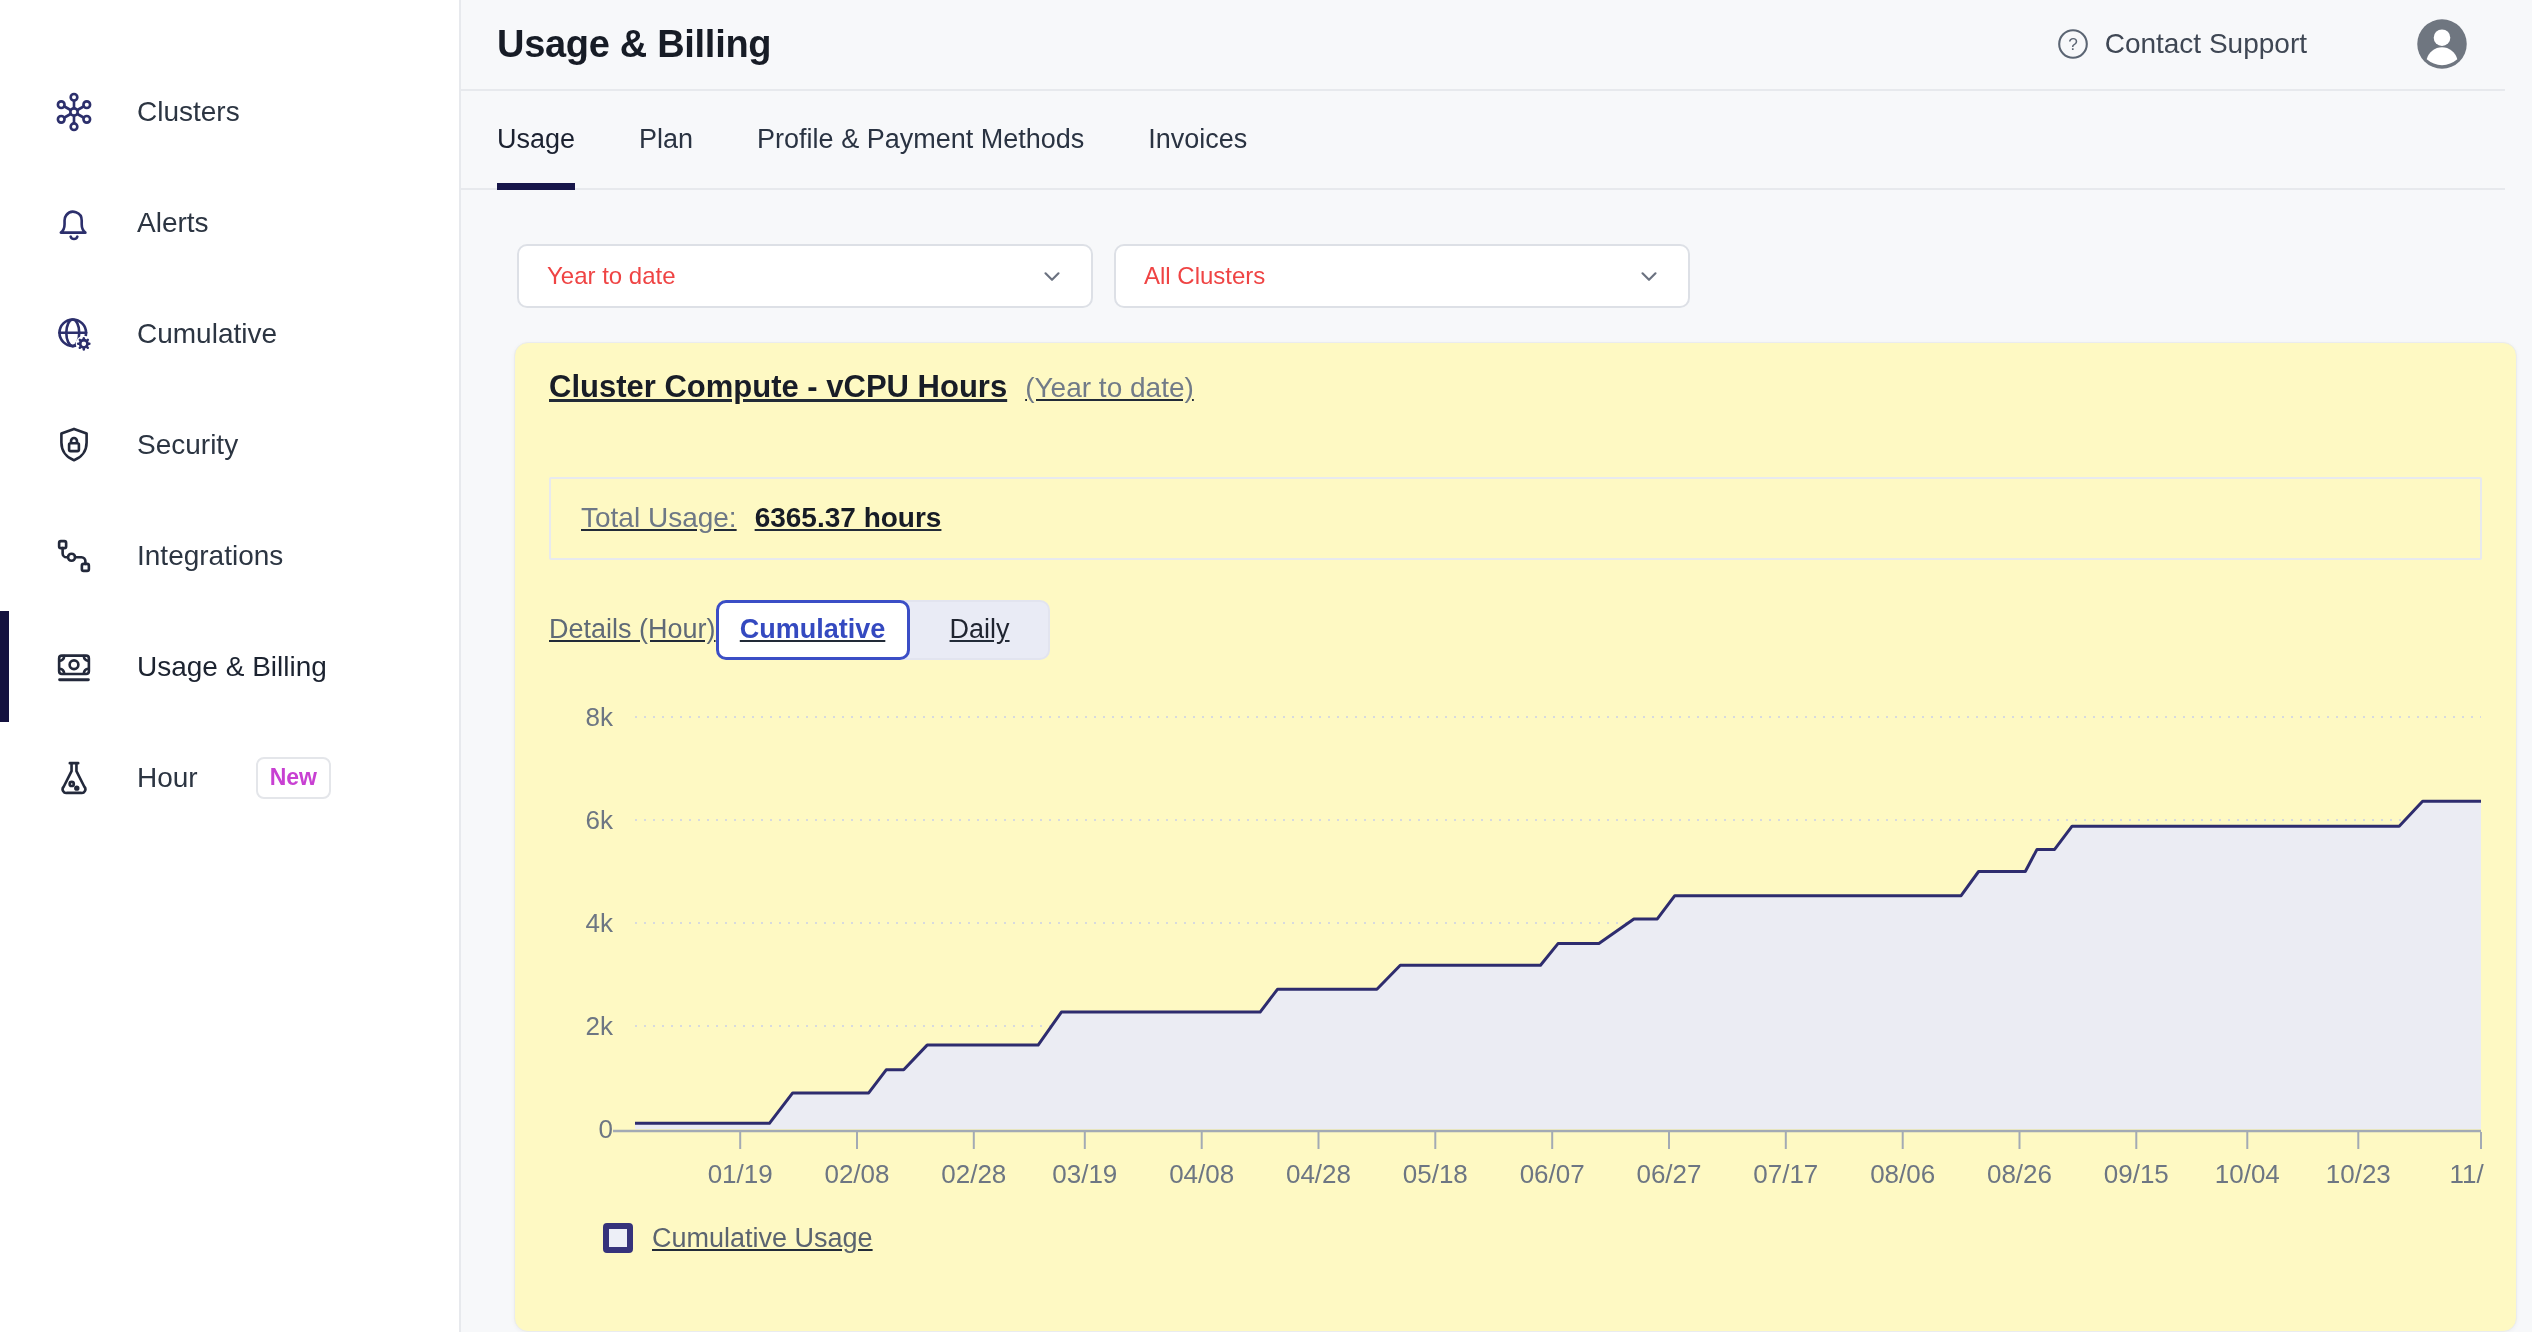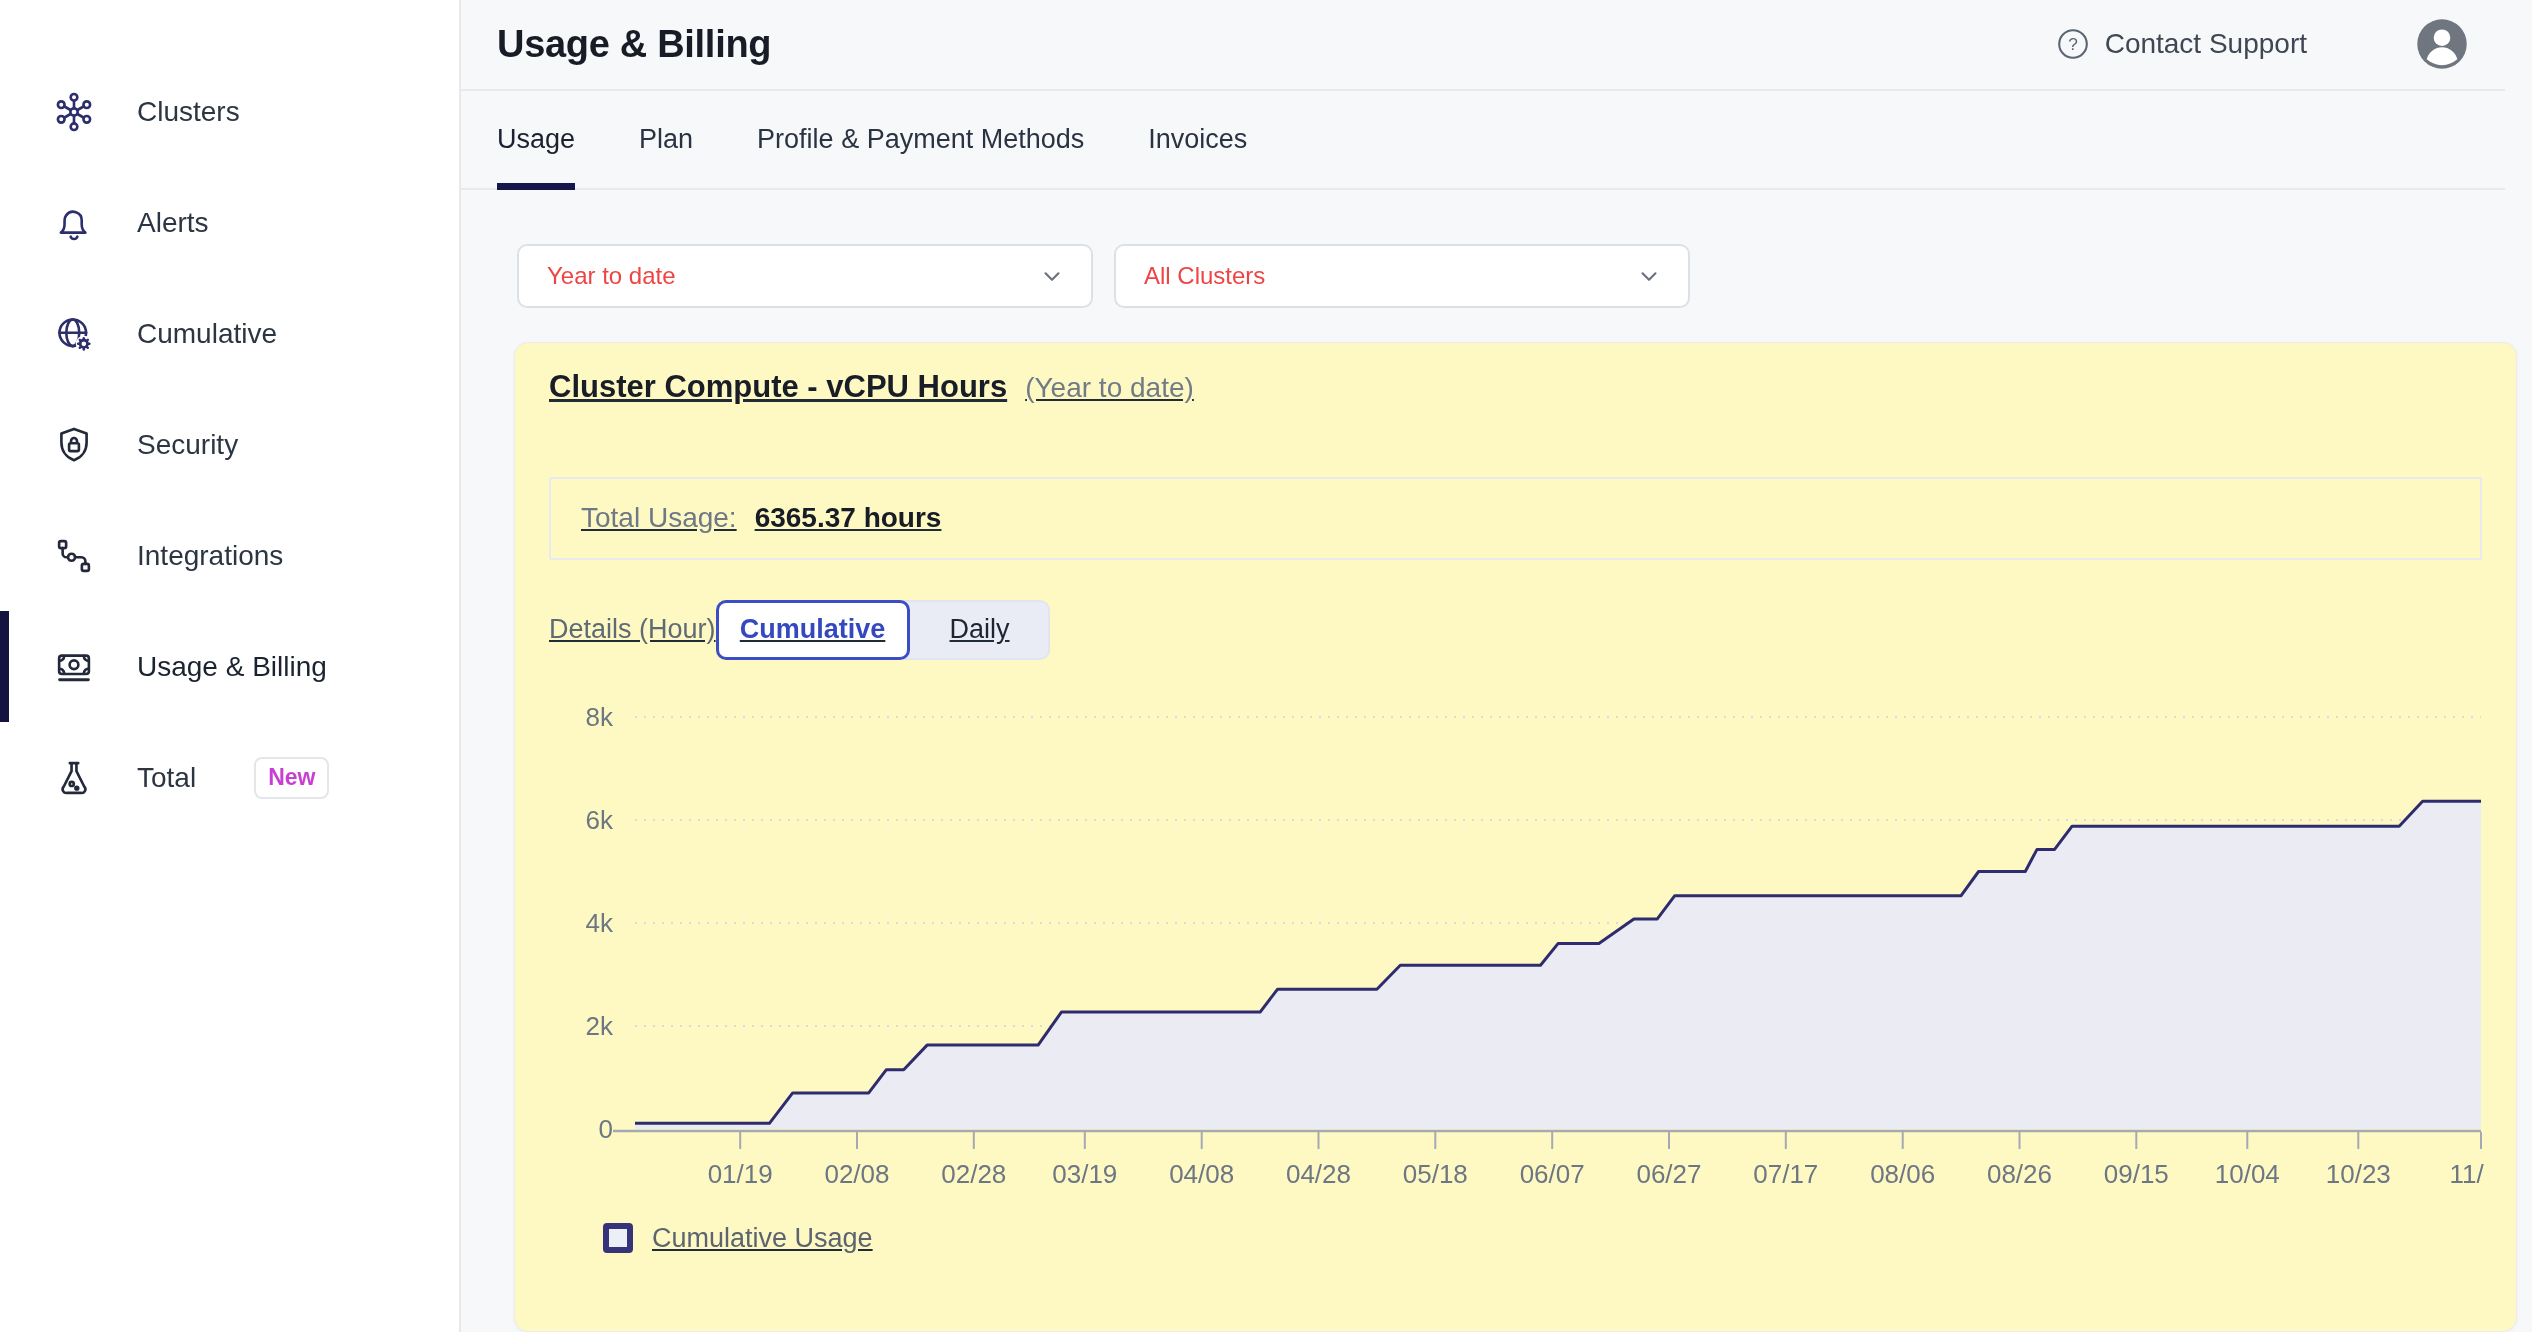--- a/index.html
+++ b/index.html
@@ -244,21 +244,21 @@
         <span class="nav-label">Usage &amp; Billing</span>
       </div>
 
       <div class="nav-item">
 
         <svg class="nav-icon icon" viewBox="0 0 24 24" fill="none" stroke="#23293b" stroke-width="1.5" stroke-linecap="round" stroke-linejoin="round">
           <path d="M9.6 3.5h4.8M10.6 3.5v4.6L6.1 17a2.1 2.1 0 0 0 2 3.5h7.8a2.1 2.1 0 0 0 2-3.5l-4.5-8.9V3.5"></path>
           <circle cx="10.7" cy="15.4" r="1.2"></circle>
           <circle cx="13.6" cy="17.8" r="0.8"></circle>
         </svg>
-        <span class="nav-label">Total</span>
+        <span class="nav-label">Hour</span>
         <span class="badge-new">New</span>
       </div>
 
     </nav>
   </aside>
 
   <main class="main">
 
     <div class="header-row">
       <h1 class="page-title">Usage &amp; Billing</h1>

